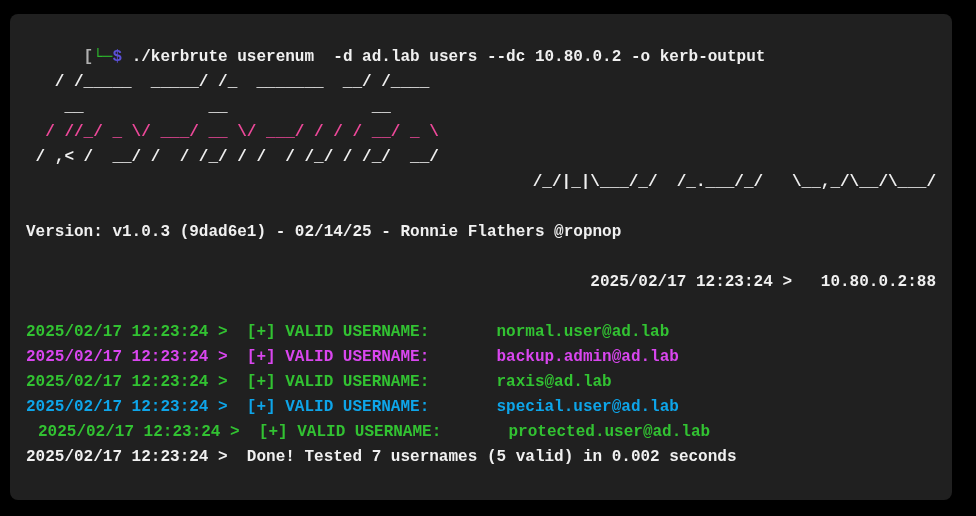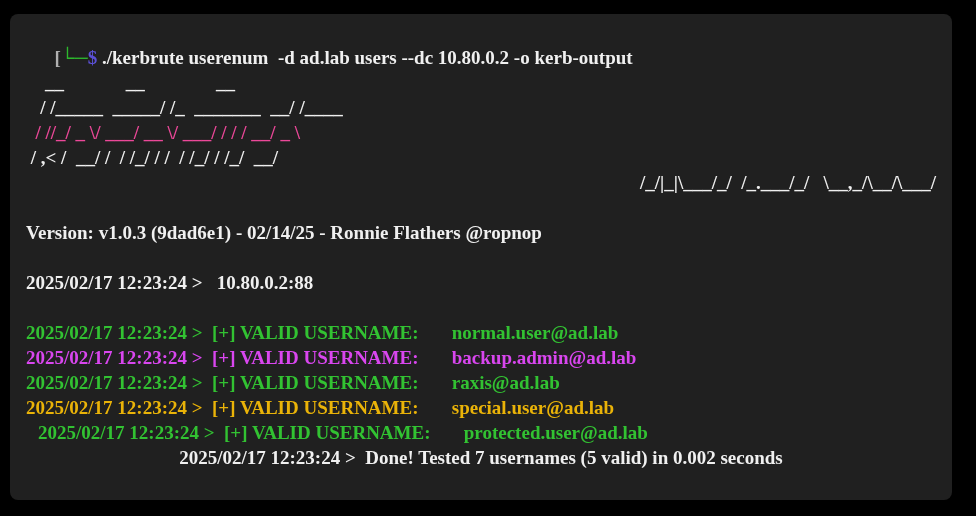--- a/index.html
+++ b/index.html
@@ -16,22 +16,22 @@
   }
   #terminal {
     position: absolute;
     left: 10px;
     top: 14px;
     width: 942px;
     height: 486px;
     box-sizing: border-box;
     border-radius: 8px;
     padding: 6px 16px;
-    font-family: Liberation Serif, serif;
-    font-size: 19px;
+    font-family: Liberation Mono, monospace;
+    font-size: 16px;
     font-weight: bold;
     line-height: 25px;
     letter-spacing: 0;
     overflow: hidden;
   }
   .line, #prompt-line {
     white-space: pre;
     height: 25px;
   }
   #prompt-line span { white-space: pre; }
@@ -40,31 +40,31 @@
 </head>
 <body style="background: rgb(0, 0, 0);">
 
 <div id="stage">
   <div id="terminal" style="background: rgb(32, 32, 32);">
     <div id="prompt-line">
       <span style="color: rgb(176, 176, 176);">[</span><span style="color: rgb(45, 184, 45);">└─</span><span class="dollar" style="color: rgb(91, 80, 214);">$</span><span style="color: rgb(240, 240, 240);"> </span><span style="color: rgb(240, 240, 240);">./kerbrute userenum  -d ad.lab users --dc 10.80.0.2 -o kerb-output</span>
     </div>
     <div id="output">
         <div class="line" style="color: rgb(240, 240, 240);"></div>
+        <div class="line" style="color: rgb(240, 240, 240);">   / /_____  _____/ /_  _______  __/ /____</div>
         <div class="line" style="color: rgb(240, 240, 240);">    __             __               __</div>
-        <div class="line" style="color: rgb(240, 240, 240);">   / /_____  _____/ /_  _______  __/ /____</div>
         <div class="line" style="color: #ec4899;">  / //_/ _ \/ ___/ __ \/ ___/ / / / __/ _ \</div>
         <div class="line" style="color: rgb(240, 240, 240);"> / ,&lt; /  __/ /  / /_/ / /  / /_/ / /_/  __/</div>
         <div class="line" style="color: rgb(240, 240, 240); text-align: right;">/_/|_|\___/_/  /_.___/_/   \__,_/\__/\___/</div>
         <div class="line" style="color: rgb(240, 240, 240);"></div>
         <div class="line" style="color: rgb(240, 240, 240);">Version: v1.0.3 (9dad6e1) - 02/14/25 - Ronnie Flathers @ropnop</div>
         <div class="line" style="color: rgb(240, 240, 240);"></div>
-        <div class="line" style="color: rgb(240, 240, 240);">2025/02/17 12:23:24 &gt;   10.80.0.2:88</div>
+        <div class="line" style="color: rgb(240, 240, 240); text-align: right;">2025/02/17 12:23:24 &gt;   10.80.0.2:88</div>
         <div class="line" style="color: rgb(240, 240, 240);"></div>
         <div class="line" style="color: rgb(50, 194, 50);">2025/02/17 12:23:24 &gt;  [+] VALID USERNAME:       normal.user@ad.lab</div>
         <div class="line" style="color: #d946ef;">2025/02/17 12:23:24 &gt;  [+] VALID USERNAME:       backup.admin@ad.lab</div>
         <div class="line" style="color: rgb(50, 194, 50);">2025/02/17 12:23:24 &gt;  [+] VALID USERNAME:       raxis@ad.lab</div>
-        <div class="line" style="color: #eab308;">2025/02/17 12:23:24 &gt;  [+] VALID USERNAME:       special.user@ad.lab</div>
+        <div class="line" style="color: #0ea5e9;">2025/02/17 12:23:24 &gt;  [+] VALID USERNAME:       special.user@ad.lab</div>
         <div class="line" style="color: rgb(50, 194, 50); margin-left: 12px;">2025/02/17 12:23:24 &gt;  [+] VALID USERNAME:       protected.user@ad.lab</div>
-        <div class="line" style="color: rgb(240, 240, 240); text-align: center;">2025/02/17 12:23:24 &gt;  Done! Tested 7 usernames (5 valid) in 0.002 seconds</div>
+        <div class="line" style="color: rgb(240, 240, 240);">2025/02/17 12:23:24 &gt;  Done! Tested 7 usernames (5 valid) in 0.002 seconds</div>
       </div>
   </div>
 </div>
 
 </body></html>

